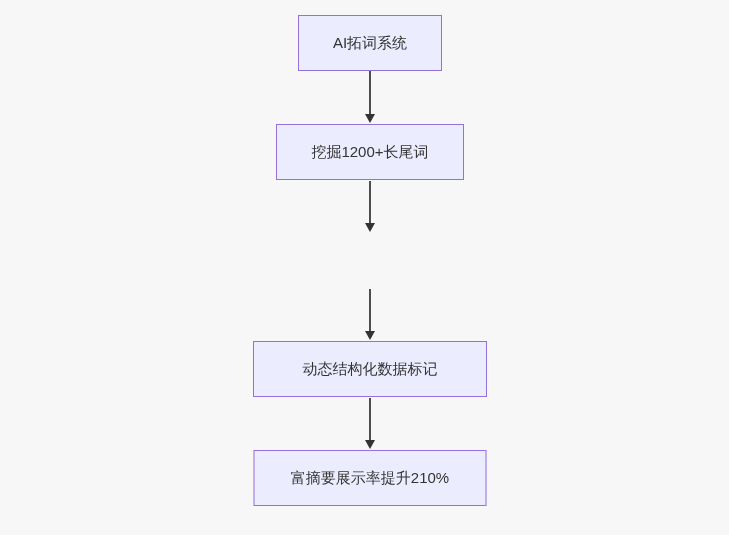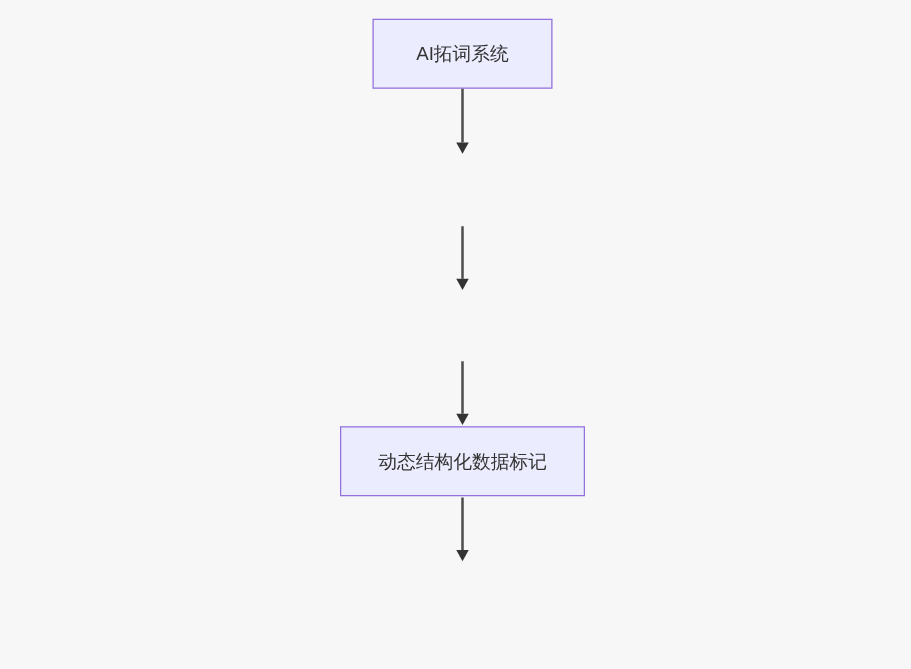--- a/index.html
+++ b/index.html
@@ -33,21 +33,21 @@
     font-size: 15px;
     display: flex;
     align-items: center;
     justify-content: center;
     white-space: nowrap;
     text-align: center;
   }
   .n1 { top: 15px;  width: 144px; }
   .n2 { top: 124px; width: 188px; }
   .n3 { top: 233px; width: 222px; }
-  .n4 { top: 341px; width: 196px; }
+  .n4 { top: 341px; width: 234px; }
   .n5 { top: 450px; width: 233px; }
 
   .edge-line {
     position: absolute;
     left: 369px;
     width: 2px;
     background: var(--arrow-line);
   }
   .edge-head {
     position: absolute;
@@ -74,20 +74,23 @@
 
   <div class="node n1">
     <span>AI拓词系统</span>
   </div>
 
   <div class="edge e1">
     <div class="edge-line"></div>
     <div class="edge-head"></div>
   </div>
 
+  <div class="node n2">
+    <span>挖掘1200+长尾词</span>
+  </div>
 
   <div class="edge e2">
     <div class="edge-line"></div>
     <div class="edge-head"></div>
   </div>
 
 
   <div class="edge e3">
     <div class="edge-line"></div>
     <div class="edge-head"></div>
@@ -95,14 +98,17 @@
 
   <div class="node n4">
     <span>动态结构化数据标记</span>
   </div>
 
   <div class="edge e4">
     <div class="edge-line"></div>
     <div class="edge-head"></div>
   </div>
 
+  <div class="node n5">
+    <span>富摘要展示率提升210%</span>
+  </div>
 
 </div>
 
 </body></html>

